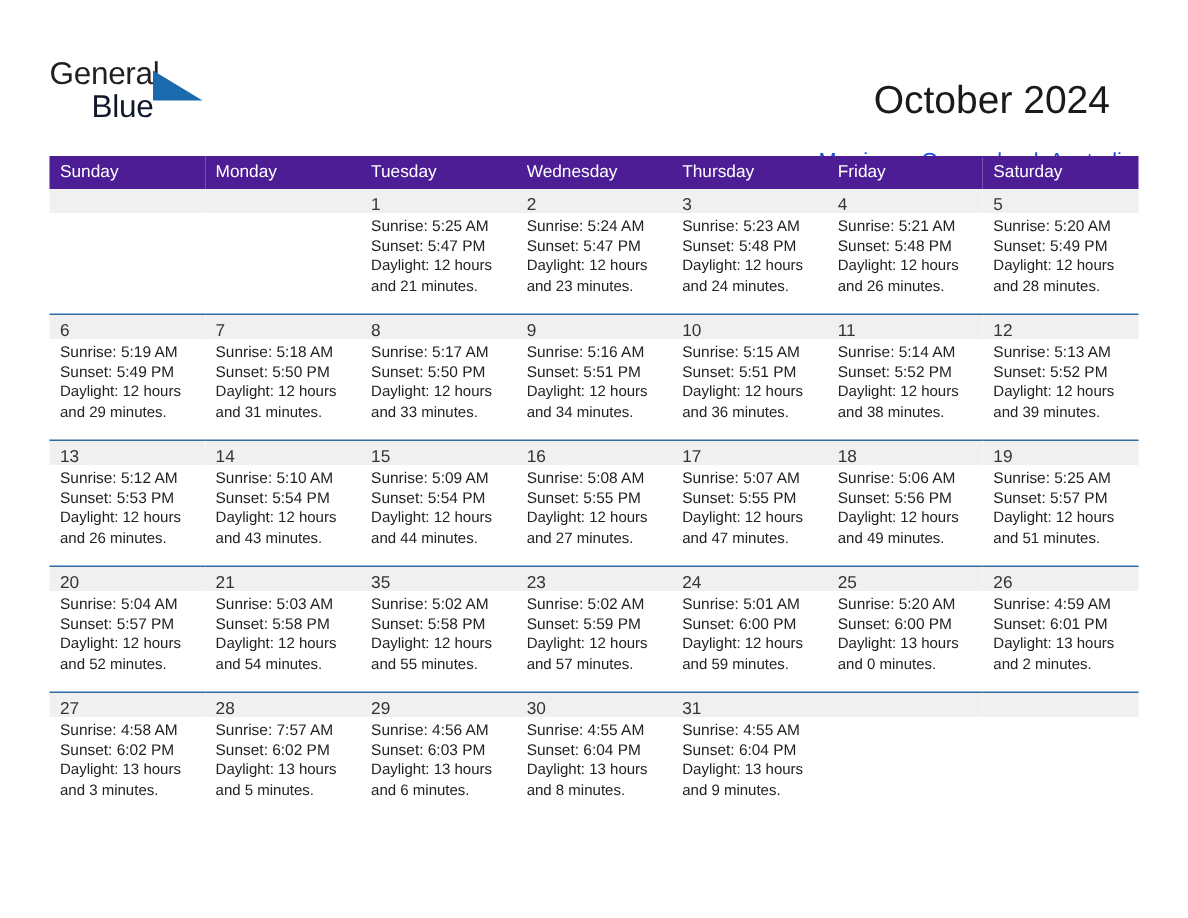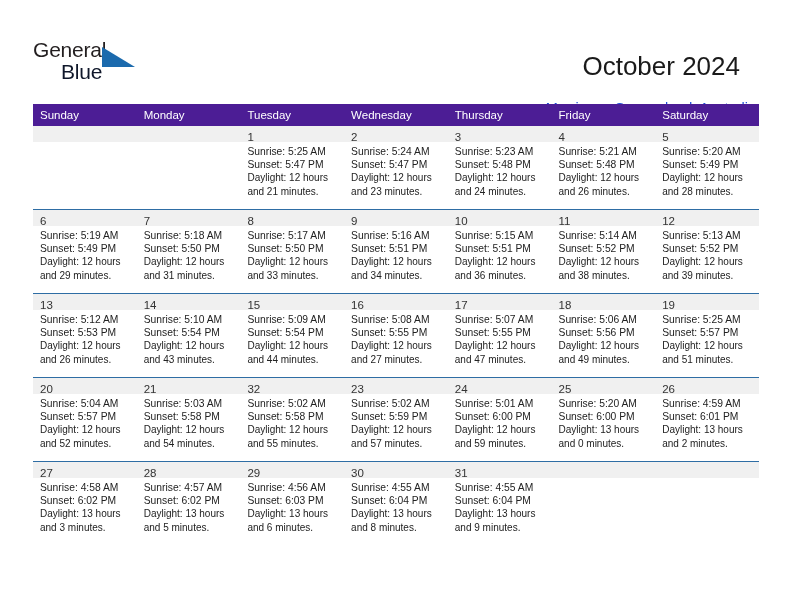--- a/index.html
+++ b/index.html
@@ -353,21 +353,21 @@
           </td>
           <td>
             <div class="daynum-strip"><span class="daynum">21</span></div>
             <div class="cell-body">
               <div class="cell-line">Sunrise: 5:03 AM</div>
               <div class="cell-line">Sunset: 5:58 PM</div>
               <div class="cell-daylight">Daylight: 12 hours and 54 minutes.</div>
             </div>
           </td>
           <td>
-            <div class="daynum-strip"><span class="daynum">32</span></div>
+            <div class="daynum-strip"><span class="daynum">35</span></div>
             <div class="cell-body">
               <div class="cell-line">Sunrise: 5:02 AM</div>
               <div class="cell-line">Sunset: 5:58 PM</div>
               <div class="cell-daylight">Daylight: 12 hours and 55 minutes.</div>
             </div>
           </td>
           <td>
             <div class="daynum-strip"><span class="daynum">23</span></div>
             <div class="cell-body">
               <div class="cell-line">Sunrise: 5:02 AM</div>
@@ -405,21 +405,21 @@
             <div class="daynum-strip"><span class="daynum">27</span></div>
             <div class="cell-body">
               <div class="cell-line">Sunrise: 4:58 AM</div>
               <div class="cell-line">Sunset: 6:02 PM</div>
               <div class="cell-daylight">Daylight: 13 hours and 3 minutes.</div>
             </div>
           </td>
           <td>
             <div class="daynum-strip"><span class="daynum">28</span></div>
             <div class="cell-body">
-              <div class="cell-line">Sunrise: 4:57 AM</div>
+              <div class="cell-line">Sunrise: 7:57 AM</div>
               <div class="cell-line">Sunset: 6:02 PM</div>
               <div class="cell-daylight">Daylight: 13 hours and 5 minutes.</div>
             </div>
           </td>
           <td>
             <div class="daynum-strip"><span class="daynum">29</span></div>
             <div class="cell-body">
               <div class="cell-line">Sunrise: 4:56 AM</div>
               <div class="cell-line">Sunset: 6:03 PM</div>
               <div class="cell-daylight">Daylight: 13 hours and 6 minutes.</div>

